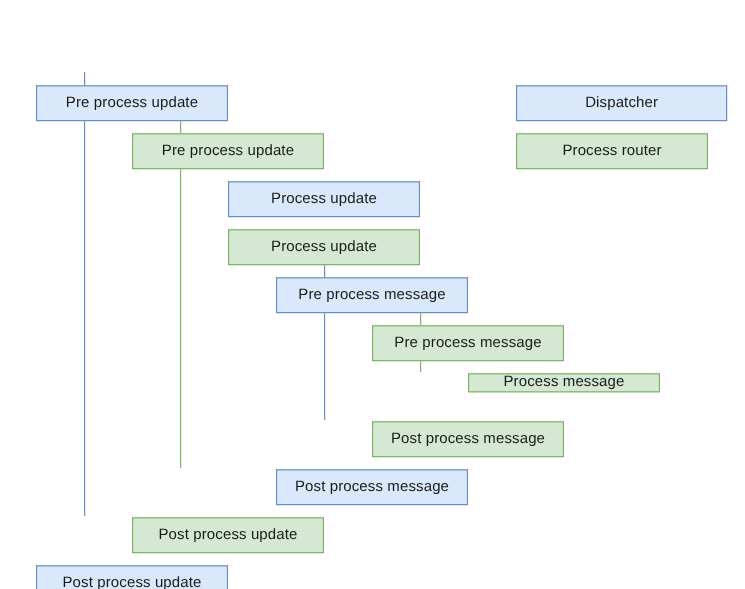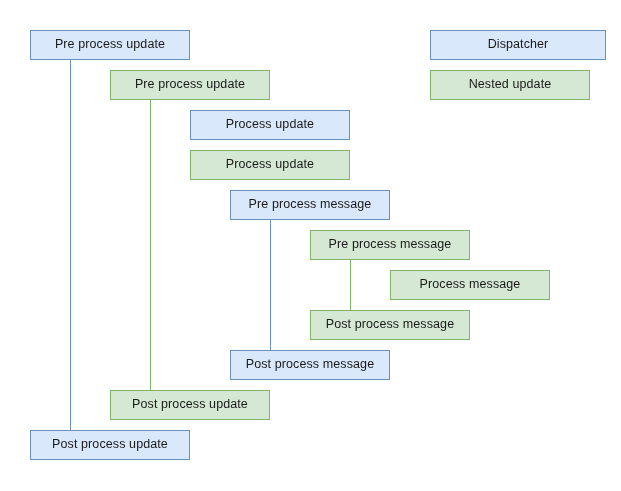--- a/index.html
+++ b/index.html
@@ -25,20 +25,21 @@
     display: flex;
     align-items: center;
     justify-content: center;
     font-size: 12.5px;
     line-height: 1.1;
     color: #1a1a1a;
     border-width: 1px;
     border-style: solid;
     white-space: nowrap;
     letter-spacing: 0.1px;
+    margin-top: 41px;
   }
   .node.dispatcher {
     background: #dae8fc;
     border-color: #6c8ebf;
   }
   .node.router {
     background: #d5e8d4;
     border-color: #82b366;
   }
   .edge {
@@ -76,36 +77,36 @@
     </div>
   <div class="node router" style="left: 190px; top: 150px; width: 160px; height: 30px;">
       <span>Process update</span>
     </div>
   <div class="node dispatcher" style="left: 230px; top: 190px; width: 160px; height: 30px;">
       <span>Pre process message</span>
     </div>
   <div class="node router" style="left: 310px; top: 230px; width: 160px; height: 30px;">
       <span>Pre process message</span>
     </div>
-  <div class="node router" style="left: 390px; top: 270px; width: 160px; height: 30px;">
+  <div class="node router" style="left: 390px; top: 270px; width: 160px; height: 16px;">
       <span>Process message</span>
     </div>
   <div class="node router" style="left: 310px; top: 310px; width: 160px; height: 30px;">
       <span>Post process message</span>
     </div>
   <div class="node dispatcher" style="left: 230px; top: 350px; width: 160px; height: 30px;">
       <span>Post process message</span>
     </div>
   <div class="node router" style="left: 110px; top: 390px; width: 160px; height: 30px;">
       <span>Post process update</span>
     </div>
   <div class="node dispatcher" style="left: 30px; top: 430px; width: 160px; height: 30px;">
       <span>Post process update</span>
     </div>
 
   <div class="node dispatcher" style="left: 430px; top: 30px; width: 176px; height: 30px;">
       <span>Dispatcher</span>
     </div>
   <div class="node router" style="left: 430px; top: 70px; width: 160px; height: 30px;">
-      <span>Nested update</span>
+      <span>Process router</span>
     </div>
 
 </div>
 
 </body></html>

